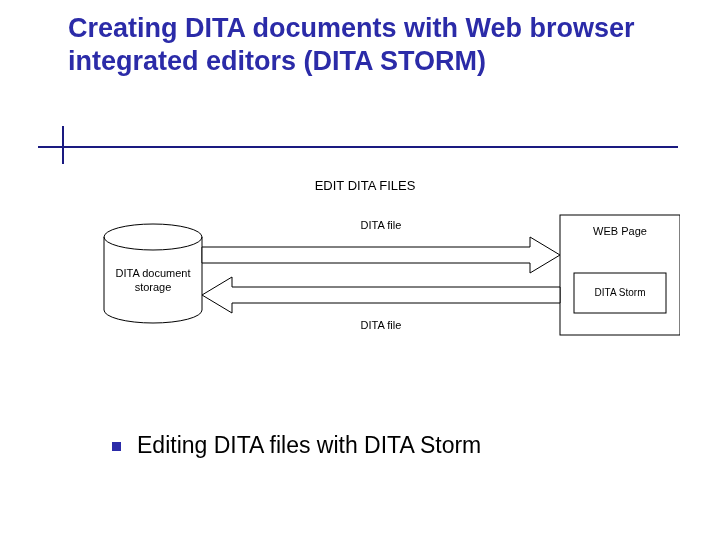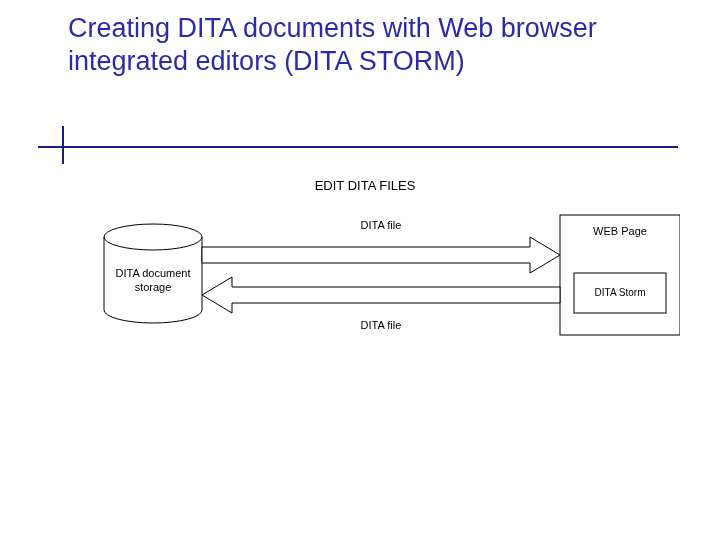--- a/index.html
+++ b/index.html
@@ -16,21 +16,21 @@
     position: relative;
     width: 720px;
     height: 540px;
   }
   .title {
     position: absolute;
     left: 68px;
     top: 12px;
     width: 610px;
     font-size: 27px;
-    font-weight: 400;
+    font-weight: 700;
     color: #2b2ba8;
     line-height: 1.22;
   }
   
   .accent-h {
     position: absolute;
     left: 38px;
     top: 146px;
     width: 640px;
     height: 2px;
@@ -112,14 +112,18 @@
       <path d="M152 72 H480 V62 L510 80 L480 98 V88 H152 Z"></path>
     </g>
     <text x="331" y="54" text-anchor="middle" font-size="11">DITA file</text>
 
     <g fill="#fff" stroke="#000" stroke-width="1">
       <path d="M510 112 H182 V102 L152 120 L182 138 V128 H510 Z"></path>
     </g>
     <text x="331" y="154" text-anchor="middle" font-size="11">DITA file</text>
   </svg>
 
+  <div class="bullet-row">
+    <div class="bullet-sq"></div>
+    <div class="bullet-text">Editing DITA files with DITA Storm</div>
+  </div>
 
 </div>
 
 </body></html>

